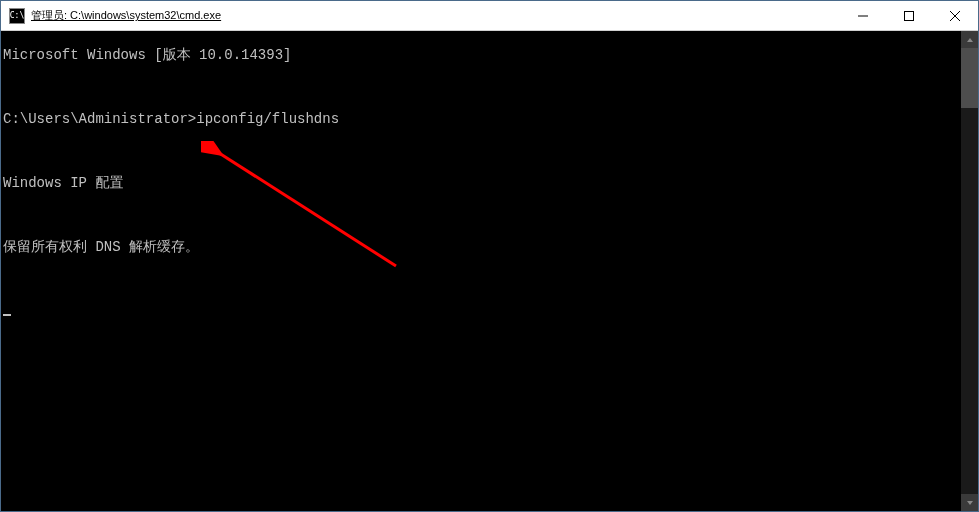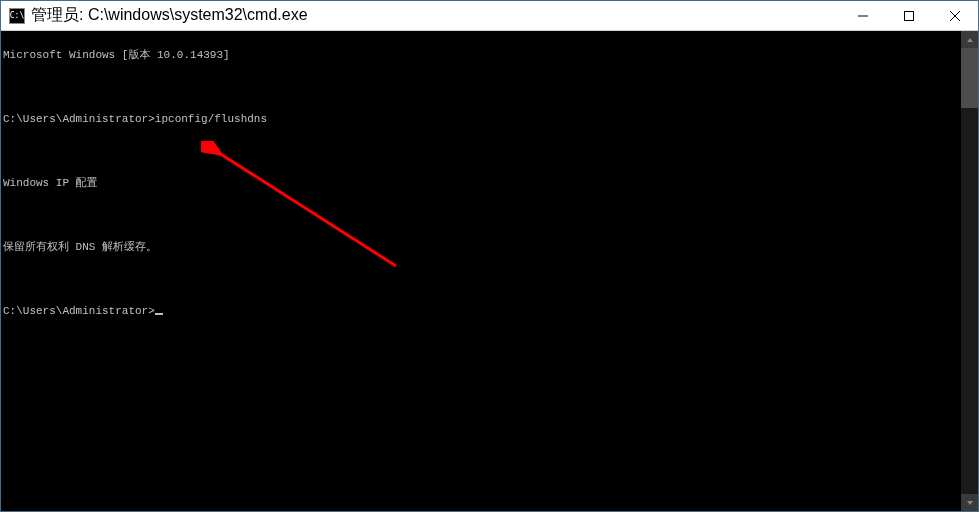--- a/index.html
+++ b/index.html
@@ -12,35 +12,35 @@
     height: 30px; background: #ffffff; display: flex; align-items: center;
     border-bottom: 1px solid #d0d0d0;
   }
   .titlebar-icon {
     width: 16px; height: 16px; margin-left: 8px; margin-right: 6px;
     display: inline-flex; align-items: center; justify-content: center;
     background: #000; color: #fff; font-size: 8px; font-family: Consolas, monospace;
     border: 1px solid #888;
   }
   .title-text {
-    flex: 1; font-size: 16px; color: #000; white-space: nowrap; overflow: hidden;
+    flex: 1; font-size: 11px; color: #000; white-space: nowrap; overflow: hidden; text-decoration: underline;
   }
   .win-controls { display: flex; height: 100%; }
   .win-btn {
     width: 46px; height: 100%; display: flex; align-items: center; justify-content: center;
     font-size: 10px; color: #000; background: transparent;
   }
   .win-btn svg { width: 10px; height: 10px; }
   .terminal-wrap {
     flex: 1; display: flex; background: #000; position: relative;
   }
   .terminal {
     flex: 1; background: #000; color: #c0c0c0;
     font-family: "NSimSun", "SimSun", Consolas, "Courier New", monospace;
-    font-size: 11px; line-height: 16px; padding: 0px 2px;
+    font-size: 14px; line-height: 16px; padding: 0px 2px;
     white-space: pre; overflow: hidden; position: relative;
   }
   .line { display: block; min-height: 16px; }
   .cursor {
     display: inline-block; width: 8px; height: 2px; background: #c0c0c0;
     vertical-align: baseline; margin-bottom: -1px;
     animation: blink 1s step-start infinite;
   }
   @keyframes blink { 50% { opacity: 0; } }
   .scrollbar {
@@ -88,21 +88,21 @@
   <div class="terminal-wrap">
     <div class="terminal">
 <span class="line">Microsoft Windows [版本 10.0.14393]</span>
 <span class="line"></span>
 <span class="line">C:\Users\Administrator&gt;ipconfig/flushdns</span>
 <span class="line"></span>
 <span class="line">Windows IP 配置</span>
 <span class="line"></span>
 <span class="line">保留所有权利 DNS 解析缓存。</span>
 <span class="line"></span>
-<span class="line"><span>C:\Users\Administrator&gt;</span><span class="cursor"></span></span>
+<span class="line"><span class="cursor"></span></span>
       <svg class="annotation-arrow" style="left:200px; top:110px; width:200px; height:130px;" viewBox="0 0 200 130">
         <defs>
           <marker id="ah" markerWidth="12" markerHeight="10" refX="2" refY="5" orient="auto">
             <polygon points="0,5 12,0 12,10" fill="#ff0000"></polygon>
           </marker>
         </defs>
         <line x1="195" y1="125" x2="18" y2="12" stroke="#ff0000" stroke-width="3" marker-end="url(#ah)"></line>
       </svg>
     </div>
     <div class="scrollbar">

